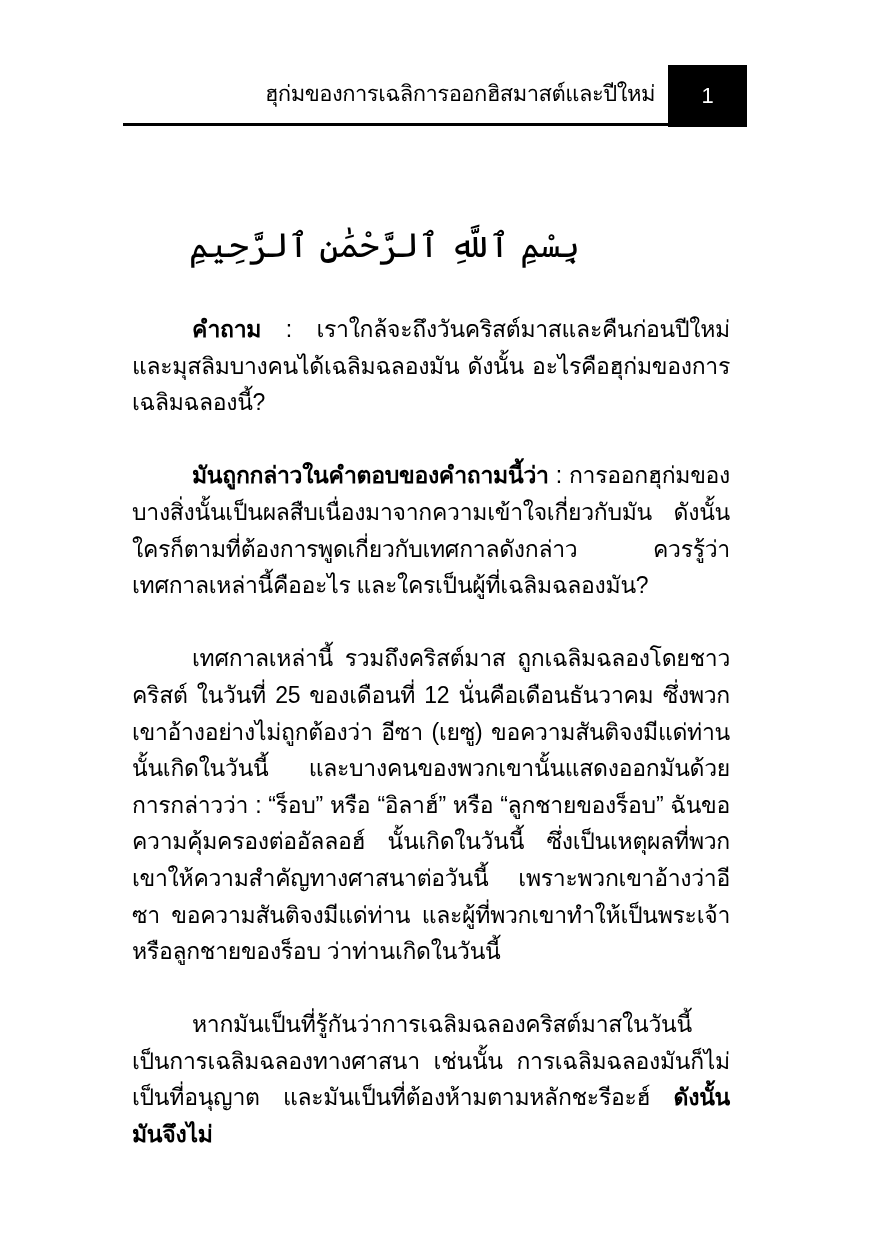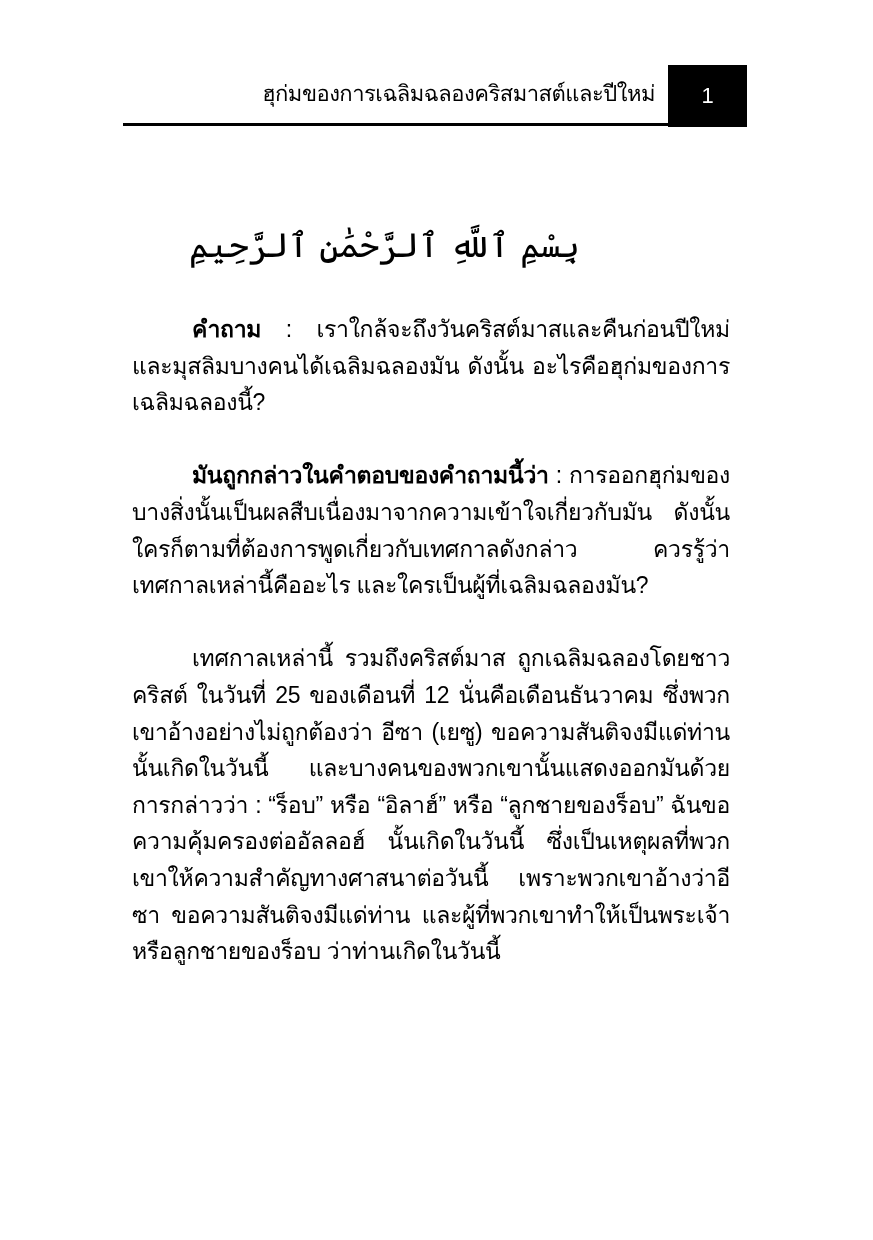--- a/index.html
+++ b/index.html
@@ -83,32 +83,35 @@
       text-indent: 60px;
     }
     .para b {
       font-weight: bold;
     }
   </style>
 </head>
 <body>
 
 <div class="running-header">
-  <div class="header-title">ฮุก่มของการเฉลิมฉลองคริสมาสต์และปีใหม่</div>
+  <div class="header-title">ฮุก่มของการเฉลิการออกฮิสมาสต์และปีใหม่</div>
   <div class="header-rule"></div>
   <div class="page-number-box">
     <span>1</span>
   </div>
 </div>
 
 <div class="basmala">بِسْمِ ٱللَّهِ ٱلرَّحْمَٰنِ ٱلرَّحِيمِ</div>
 
 <div class="content">
   <p class="para">
     <b>คำถาม</b><span> : เราใกล้จะถึงวันคริสต์มาสและคืนก่อนปีใหม่ และมุสลิมบางคนได้เฉลิมฉลองมัน ดังนั้น อะไรคือฮุก่มของการเฉลิมฉลองนี้?</span>
   </p>
   <p class="para">
     <b>มันถูกกล่าวในคำตอบของคำถามนี้ว่า</b><span> : การออกฮุก่มของบางสิ่งนั้นเป็นผลสืบเนื่องมาจากความเข้าใจเกี่ยวกับมัน ดังนั้น ใครก็ตามที่ต้องการพูดเกี่ยวกับเทศกาลดังกล่าว ควรรู้ว่าเทศกาลเหล่านี้คืออะไร และใครเป็นผู้ที่เฉลิมฉลองมัน?</span>
   </p>
   <p class="para">
     <span>เทศกาลเหล่านี้ รวมถึงคริสต์มาส ถูกเฉลิมฉลองโดยชาวคริสต์ ในวันที่ 25 ของเดือนที่ 12 นั่นคือเดือนธันวาคม ซึ่งพวกเขาอ้างอย่างไม่ถูกต้องว่า อีซา (เยซู) ขอความสันติจงมีแด่ท่าน นั้นเกิดในวันนี้ และบางคนของพวกเขานั้นแสดงออกมันด้วยการกล่าวว่า : “ร็อบ” หรือ “อิลาฮ์” หรือ “ลูกชายของร็อบ” ฉันขอความคุ้มครองต่ออัลลอฮ์ นั้นเกิดในวันนี้ ซึ่งเป็นเหตุผลที่พวกเขาให้ความสำคัญทางศาสนาต่อวันนี้ เพราะพวกเขาอ้างว่าอีซา ขอความสันติจงมีแด่ท่าน และผู้ที่พวกเขาทำให้เป็นพระเจ้า หรือลูกชายของร็อบ ว่าท่านเกิดในวันนี้</span>
   </p>
+  <p class="para">
+    <span>หากมันเป็นที่รู้กันว่าการเฉลิมฉลองคริสต์มาสในวันนี้เป็นการเฉลิมฉลองทางศาสนา เช่นนั้น การเฉลิมฉลองมันก็ไม่เป็นที่อนุญาต และมันเป็นที่ต้องห้ามตามหลักชะรีอะฮ์ </span><b>ดังนั้น มันจึงไม่</b>
+  </p>
 </div>
 
 </body></html>

